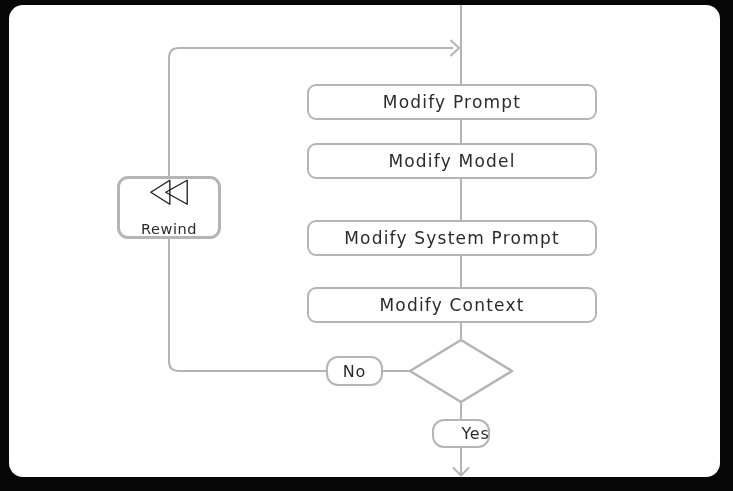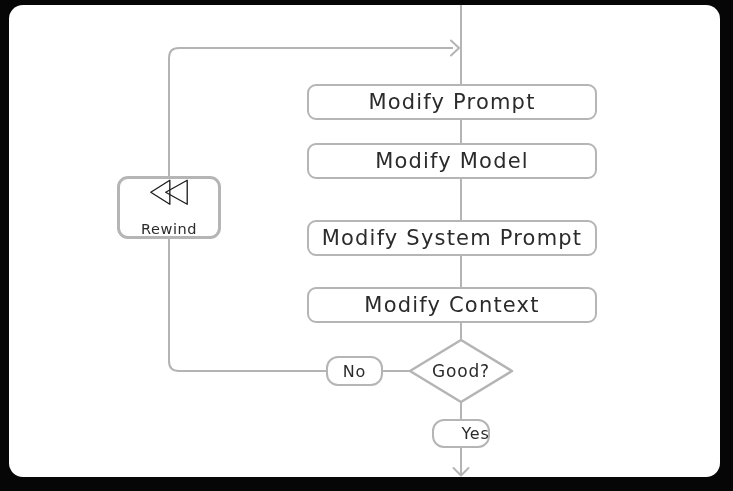--- a/index.html
+++ b/index.html
@@ -51,21 +51,21 @@
     position:absolute;
     background:var(--canvas-bg);
     border:2.5px solid var(--node-border-color);
     display:flex;
     align-items:center;
     justify-content:center;
   }
   .step{
     left:298px;width:290px;height:36px;
     border-radius:9px;
-    font-size:21px;
+    font-size:17px;
     letter-spacing:1.2px;
   }
   .pill{
     border-radius:12px;
     font-size:16px;
     letter-spacing:0.8px;
   }
   .pill-no{left:317px;top:351px;width:57px;height:30px;}
   .pill-yes{left:423px;top:414px;width:58px;height:29px;padding-left:29px;}
   .rewind{
@@ -118,21 +118,20 @@
   </svg>
 
   <div class="node step" style="top:79px">Modify Prompt</div>
 
   <div class="node step" style="top:138px">Modify Model</div>
 
   <div class="node step" style="top:282px">Modify Context</div>
 
   <div class="node step" style="top:215px">Modify System Prompt</div>
 
-  <div class="decision-label">Good?</div>
 
   <div class="node pill pill-no">No</div>
 
   <div class="node pill pill-yes">Yes</div>
 
   <div class="node rewind">
     <svg class="rewind-icon" width="48" height="32" viewBox="0 0 48 32" aria-hidden="true">
       <polygon points="25,1.5 25,30.5 2,16"></polygon>
       <polygon points="46,1.5 46,30.5 20,16"></polygon>
     </svg>

